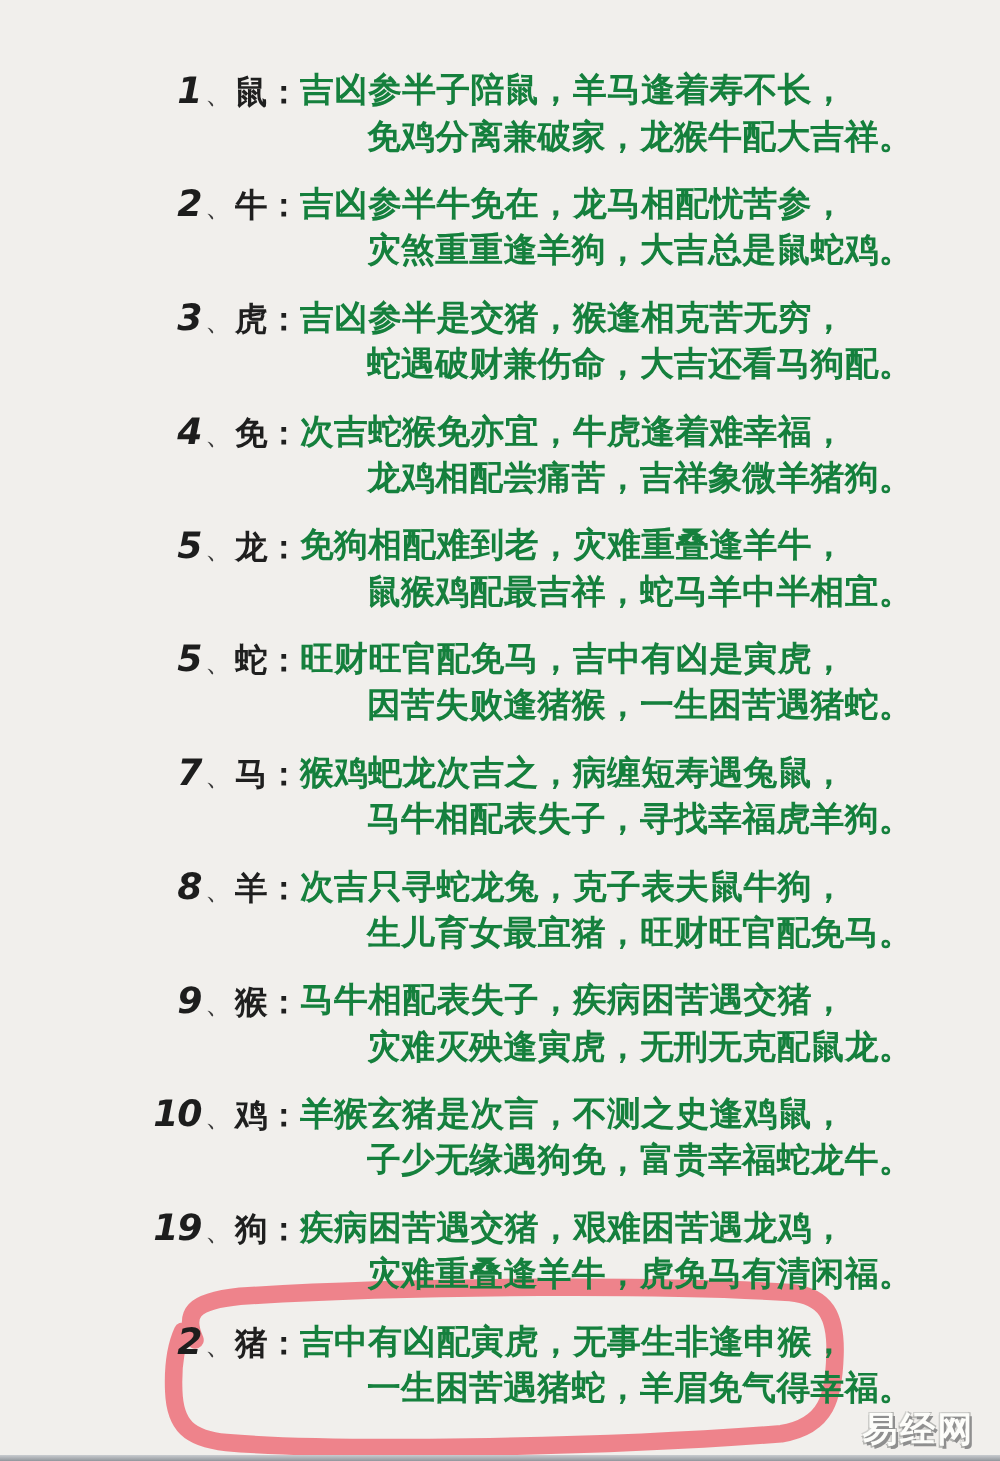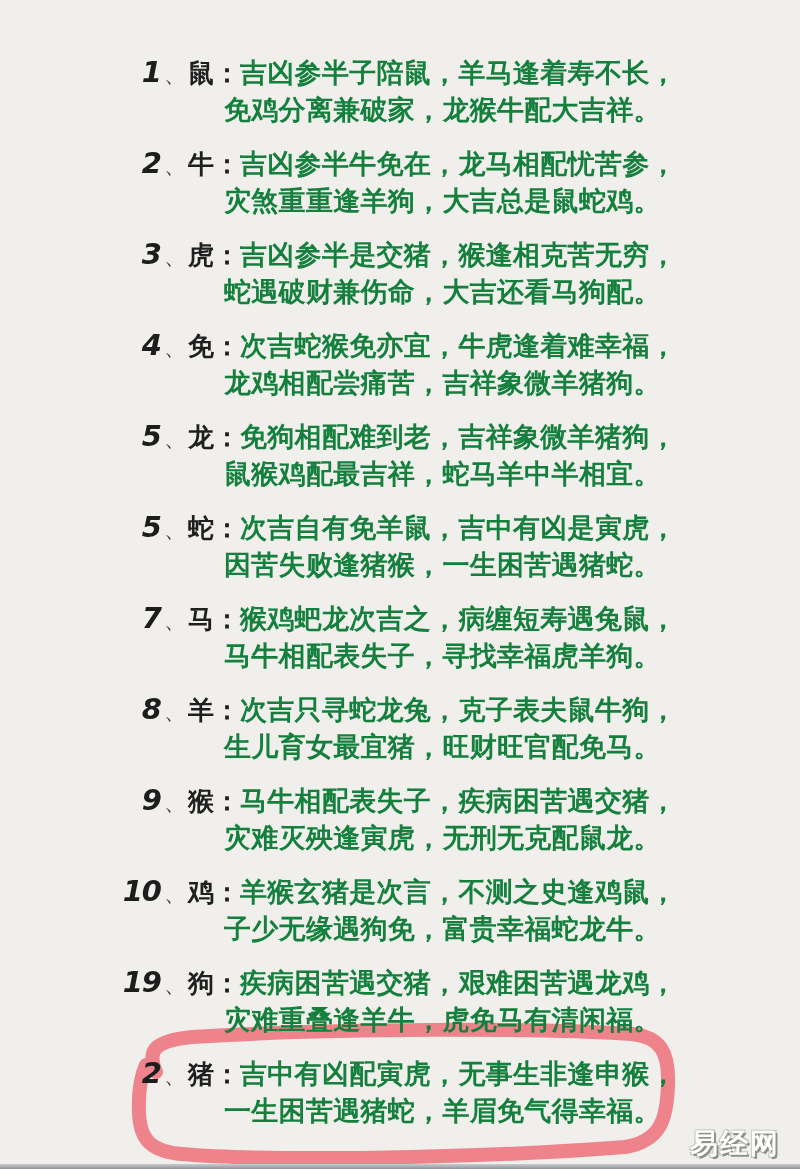--- a/index.html
+++ b/index.html
@@ -52,21 +52,21 @@
     font-weight:700;
     color:#1f1f1f;
   }
   .verse{
     flex:1;
     font-size:27px;
     font-weight:600;
     letter-spacing:0.3px;
     color:#15803d;
   }
-  .verse .l2{ margin-left:-16px; }
+  .verse .l2{ margin-left:-16px;text-align:center; }
   #watermark{
     position:absolute;
     right:20px;bottom:6px;
     z-index:2;
     font-size:28px;
     font-weight:600;
     letter-spacing:2px;
     color:#fdfdfa;
     text-shadow:
       2px 2px 0 #8f8f8f,
@@ -144,33 +144,33 @@
       </div>
     </div>
     <div class="item">
       <div class="head">
         <span class="num">5</span>
         <span class="dun">、</span>
         <span class="animal">龙</span>
         <span class="colon">：</span>
       </div>
       <div class="verse">
-        <div class="l1">免狗相配难到老，吉祥象微羊猪狗，</div>
+        <div class="l1">免狗相配难到老，灾难重叠逢羊牛，</div>
         <div class="l2">鼠猴鸡配最吉祥，蛇马羊中半相宜。</div>
       </div>
     </div>
     <div class="item">
       <div class="head">
         <span class="num">5</span>
         <span class="dun">、</span>
         <span class="animal">蛇</span>
         <span class="colon">：</span>
       </div>
       <div class="verse">
-        <div class="l1">次吉自有免羊鼠，吉中有凶是寅虎，</div>
+        <div class="l1">旺财旺官配免马，吉中有凶是寅虎，</div>
         <div class="l2">因苦失败逢猪猴，一生困苦遇猪蛇。</div>
       </div>
     </div>
     <div class="item">
       <div class="head">
         <span class="num">7</span>
         <span class="dun">、</span>
         <span class="animal">马</span>
         <span class="colon">：</span>
       </div>

